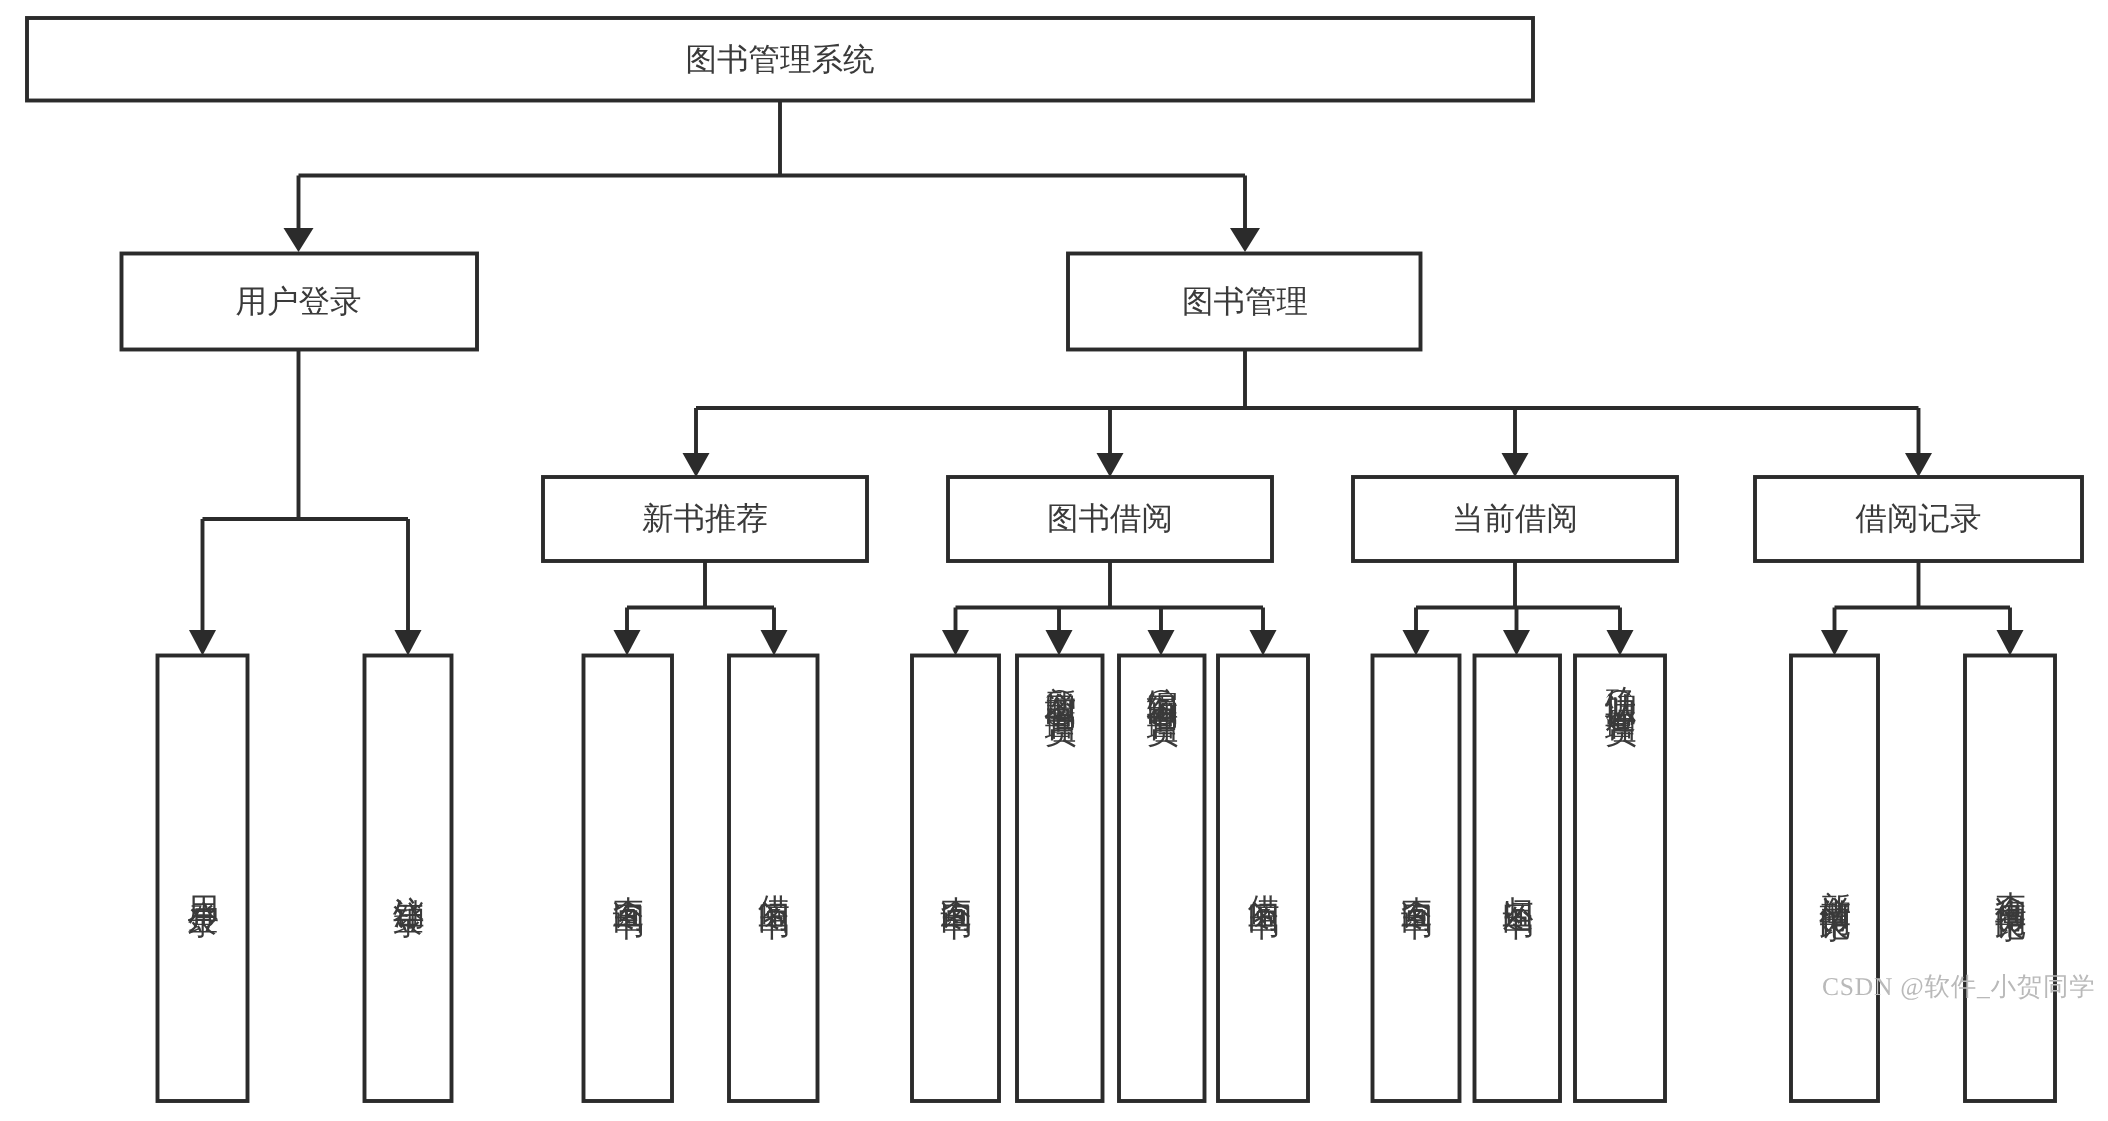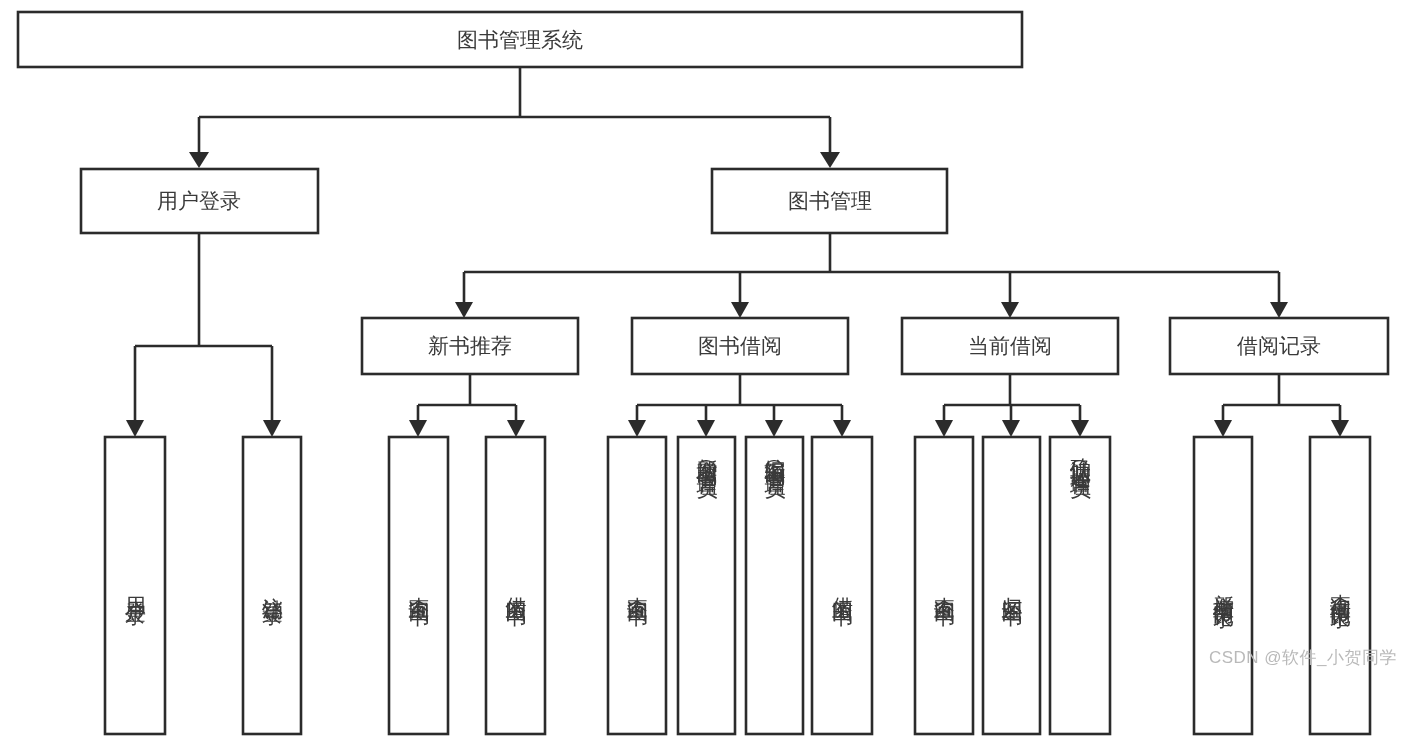--- a/index.html
+++ b/index.html
@@ -66,21 +66,21 @@
   }
   .leaf-label.top-aligned {
     justify-content: flex-start;
     padding-top: 4px;
     box-sizing: border-box;
   }
   #watermark {
     position: absolute;
     right: 8px;
     bottom: 4px;
-    font-family: Liberation Sans, sans-serif;
+    font-family: Liberation Serif, serif;
     font-size: 17px;
     color: #b9b9b9;
     white-space: nowrap;
     letter-spacing: 0.5px;
   }
 </style>
 </head>
 <body>
 
 <div id="diagram-root">

